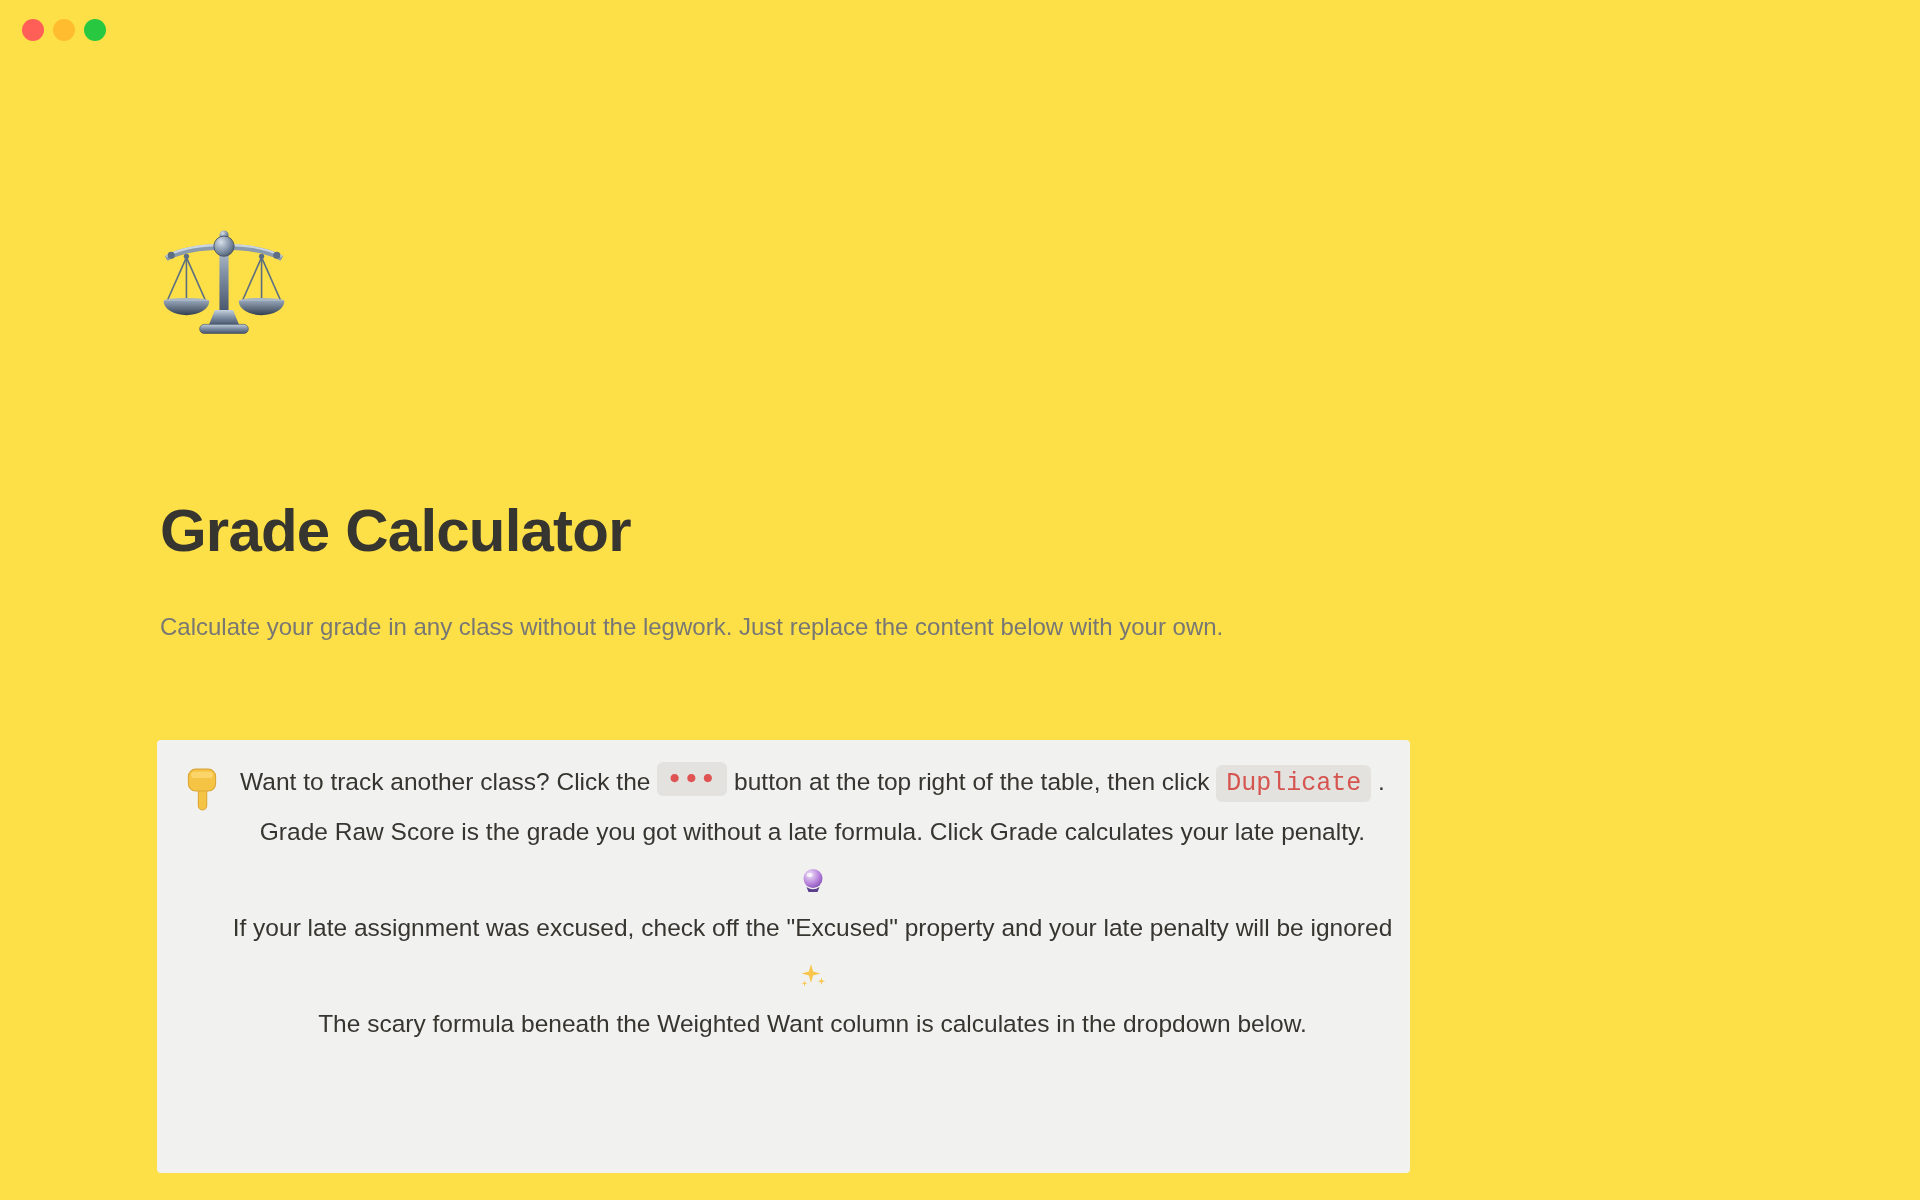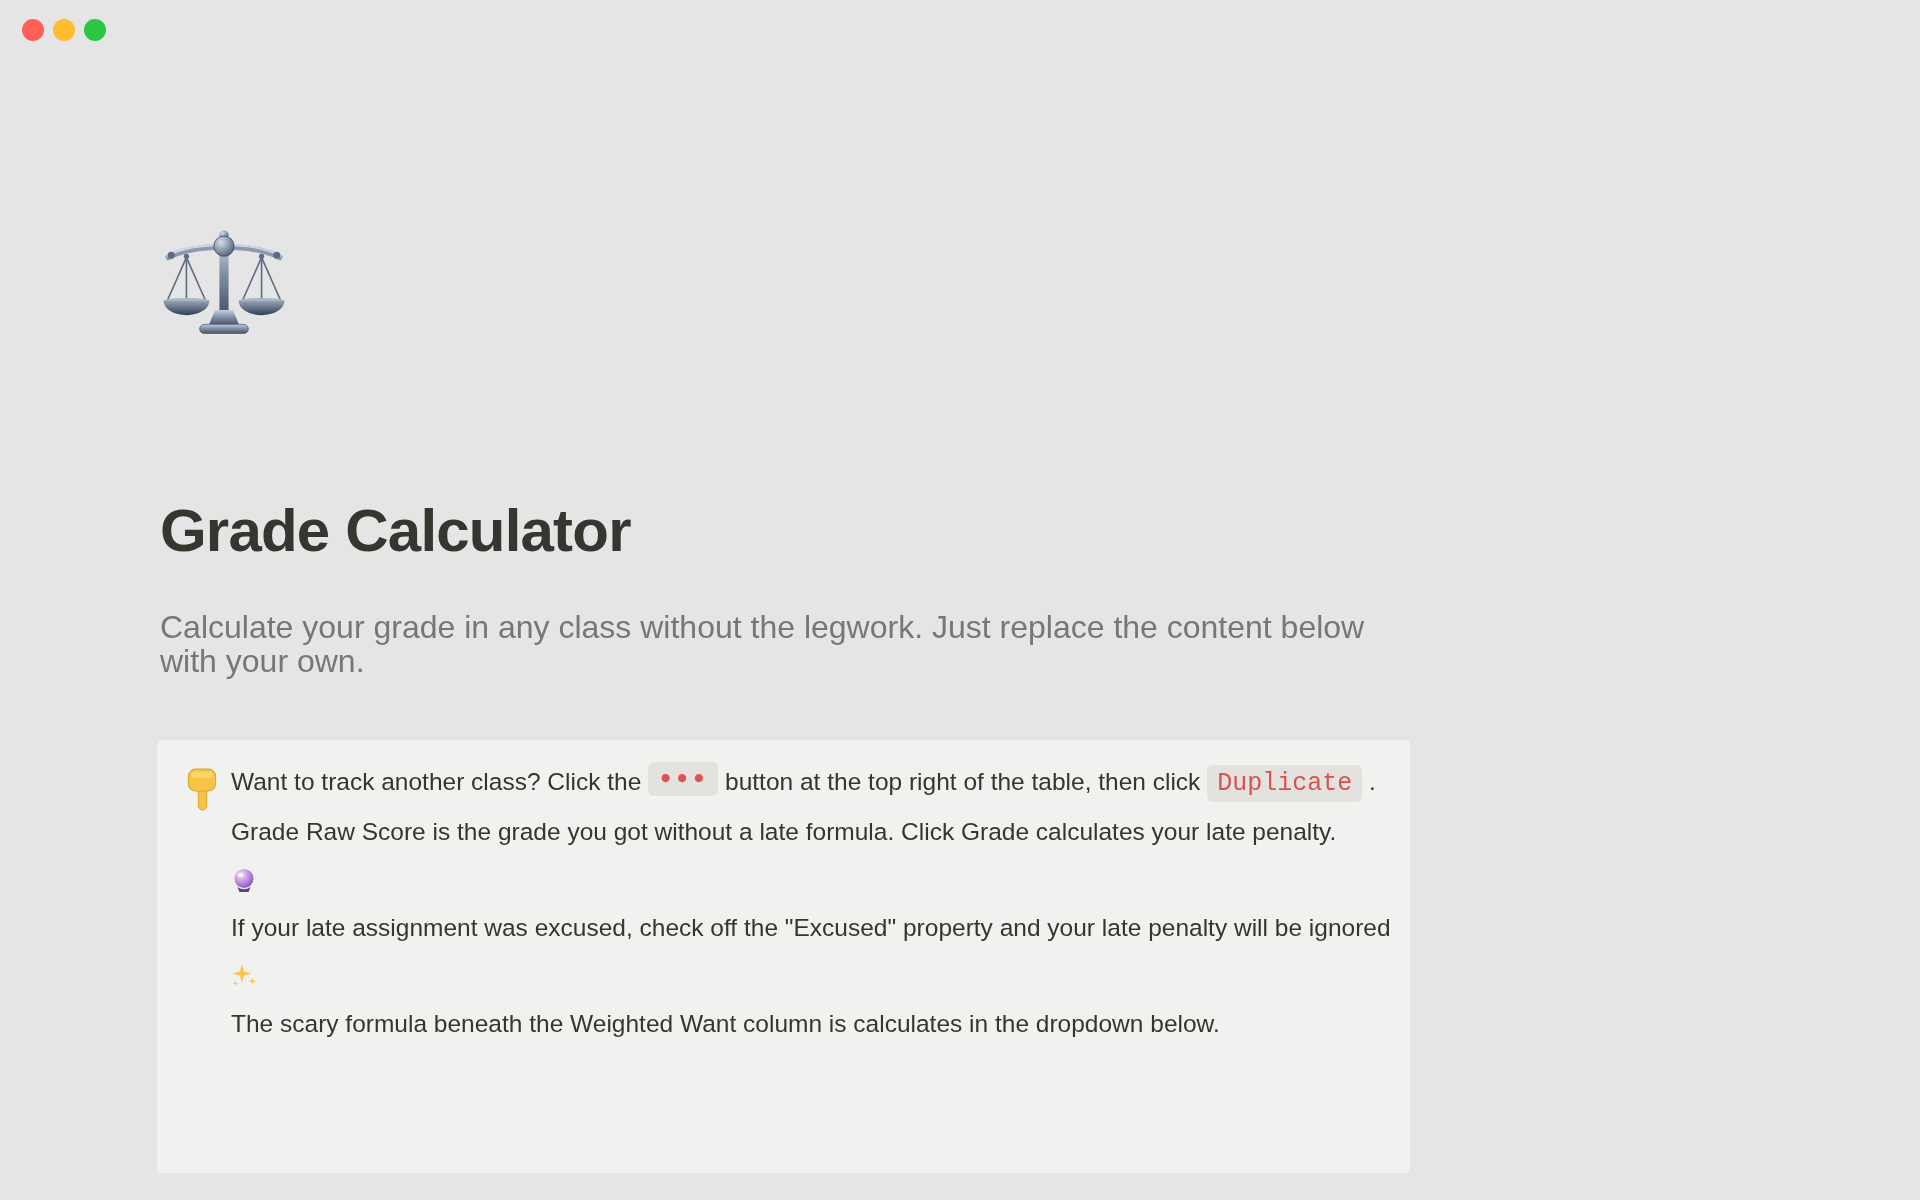--- a/index.html
+++ b/index.html
@@ -1,44 +1,44 @@
 <!DOCTYPE html>
 <html><head>
 <meta charset="utf-8">
 <style>
   * { margin:0; padding:0; box-sizing:border-box; }
   html,body { width:1920px; height:1200px; background:#ffffff; overflow:hidden; }
   body { font-family:"Liberation Sans","DejaVu Sans",sans-serif; color:#37352F; }
-  .stage { position:relative; width:1920px; height:1200px; background:#e5e5e5; }
+  .stage { position:relative; width:1920px; height:1200px; background:#fde047; }
 
   
   .traffic { position:absolute; top:19px; left:22px; display:flex; gap:9px; }
   .tl { width:22px; height:22px; border-radius:50%; }
   .tl.close { background:#FF5F57; }
   .tl.min   { background:#FEBC2E; }
   .tl.max   { background:#28C840; }
 
   
   .page-icon { position:absolute; left:158px; top:200px; width:132px; height:138px; }
 
   
   .page-title { position:absolute; left:160px; top:498px; font-size:60px; line-height:66px;
                 font-weight:700; letter-spacing:-0.8px; color:#37352F; }
 
   
-  .page-desc { position:absolute; left:160px; top:610px; width:1260px; font-size:32px;
+  .page-desc { position:absolute; left:160px; top:610px; width:1260px; font-size:24px;
                line-height:34px; color:#787774; }
 
   
   .callout { position:absolute; left:157px; top:740px; width:1253px; height:433px;
              background:#F1F1EF; border-radius:4px; padding:18px 16px 0 28px;
              display:flex; align-items:flex-start; overflow:hidden; }
   .callout-icon { flex:0 0 34px; width:34px; margin-top:8px; margin-right:12px; }
   .callout-body { flex:1; font-size:24.5px; line-height:48px; color:#37352F; }
-  .callout-body p { margin:0; }
+  .callout-body p { margin:0;text-align:center; }
   .p2 { margin-top:60px; }
   b, strong { font-weight:400; }
 
   .chip { background:#E3E2DF; border-radius:6px; padding:4px 10px; white-space:nowrap; }
   .chip-dots { color:#DF5452; font-family:"DejaVu Sans",sans-serif; font-weight:700;
                font-size:23px; letter-spacing:2px; position:relative; top:-3px; }
   .chip-code { color:#D6544F; font-family:"Liberation Mono","DejaVu Sans Mono",monospace;
                font-size:25px; }
 
   .inline-emoji { display:inline-block; vertical-align:-5px; }

